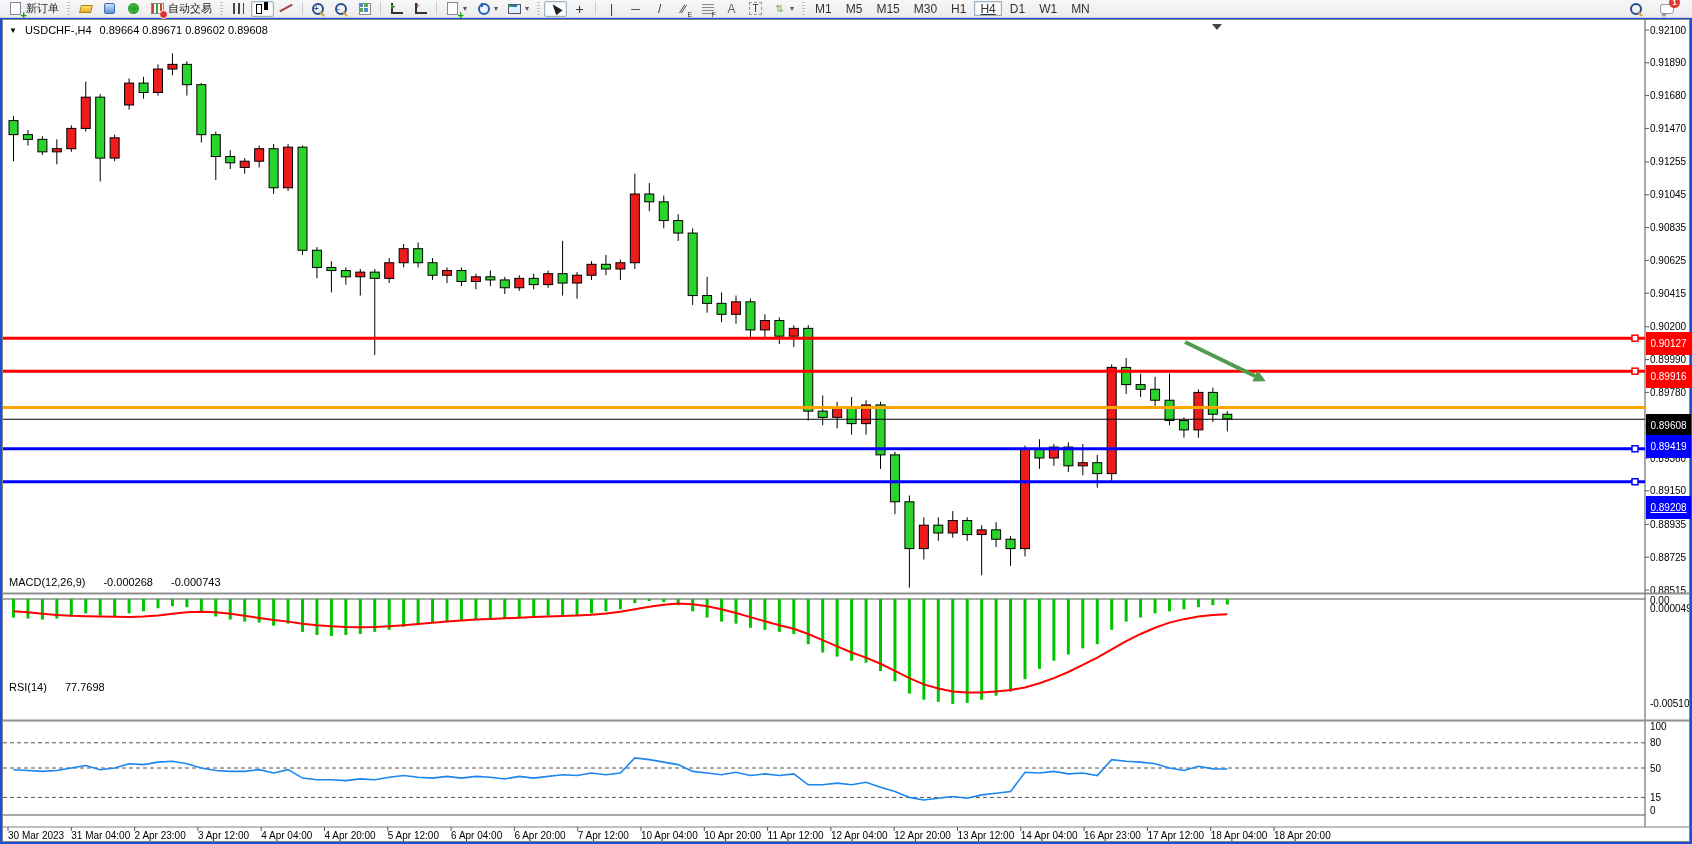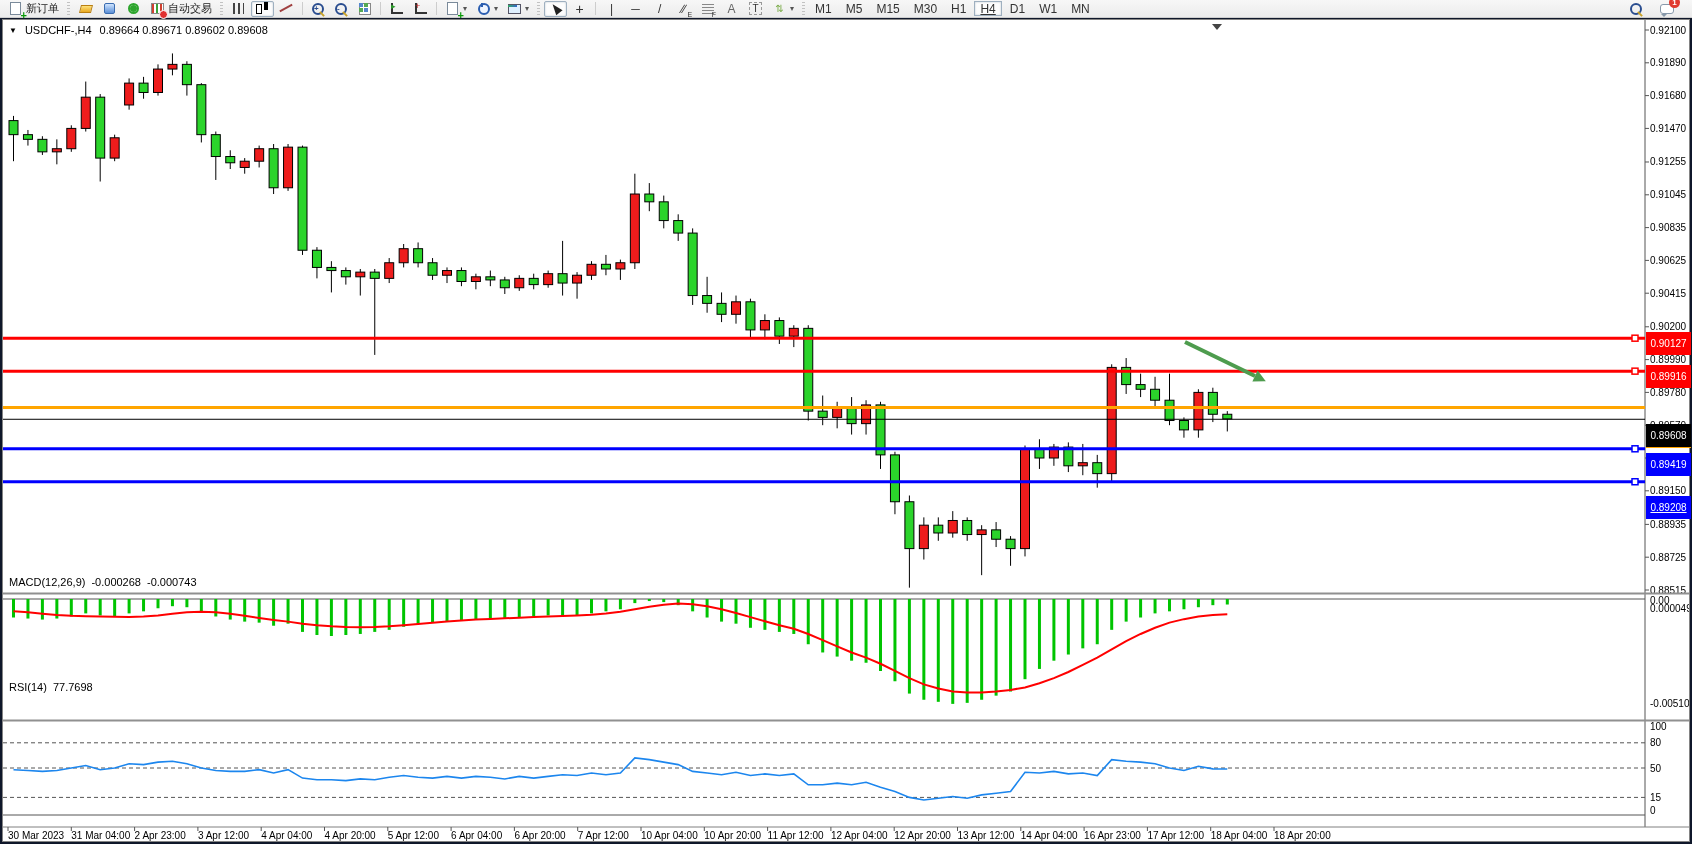--- a/index.html
+++ b/index.html
@@ -1,17 +1,17 @@
 <!DOCTYPE html>
 <html><head>
 <meta charset="utf-8">
 <style>
   * { box-sizing: border-box; margin: 0; padding: 0; }
   body { font-family: "Liberation Sans", sans-serif; background:#e8e8e8; }
-  .app { position:relative; width:1692px; height:844px; background:#0f172a; overflow:hidden; }
+  .app { position:relative; width:1692px; height:844px; background:#1d4ed8; overflow:hidden; }
 
   
   .toolbar { position:absolute; top:0; left:0; right:0; height:18px; background:linear-gradient(#f7f7f7,#ececec);
              border-bottom:1px solid #cfcfcf; display:flex; align-items:center; padding:0 4px; gap:1px; font-size:11px; color:#222; }
   .tbtn { height:16px; display:inline-flex; align-items:center; gap:3px; padding:0 3px; border:1px solid transparent; border-radius:2px; cursor:default; }
   .tbtn.pressed { background:#fdfdfd; border-color:#9fb0c0; box-shadow:inset 0 0 2px #b9c4ce; }
   .grip { width:3px; height:13px; margin:0 3px; background:repeating-linear-gradient(#c2c2c2 0 1px, transparent 1px 3px); }
   .tsep { width:1px; height:13px; background:#cdcdcd; margin:0 3px; }
   .dd { font-size:8px; color:#555; font-style:normal; }
   .icon { position:relative; display:inline-flex; width:15px; height:15px; align-items:center; justify-content:center; flex:none; }
@@ -55,21 +55,21 @@
            font-size:8px; display:flex; align-items:center; justify-content:center; padding:0 2px; font-weight:bold; }
   .tf { font-size:12px; color:#333; height:15px; padding:0 5px; border:1px solid transparent; background:transparent; display:inline-flex; align-items:center; cursor:default; }
   .tf.active { background:#fdfdfd; border-color:#9fb0c0; box-shadow:inset 0 0 2px #b9c4ce;text-decoration:underline; }
   .right-tools { margin-left:auto; display:flex; align-items:center; gap:8px; padding-right:10px; }
 
   
   .chart-window { position:absolute; top:19px; left:2px; width:1688px; height:823px; background:#fff; border:1px solid #848484; }
   .chart-window svg { position:absolute; left:0; top:0; }
   .chart-title { position:absolute; left:6px; top:4px; font-size:11px; color:#000; display:flex; gap:8px; align-items:center; z-index:5; }
   .chart-title .tri { font-size:8px; color:#000; }
-  .pane-label { position:absolute; left:6px; font-size:11px; color:#000; z-index:5; display:flex; gap:6px; }
+  .pane-label { position:absolute; left:6px; font-size:11px; color:#000; z-index:5; display:flex; gap:18px; }
   .pane-label.macd { top:556px; }
   .pane-label.rsi { top:661px; }
   .price-badge { position:absolute; left:1643px; width:45px; height:23px; font-size:10px; display:flex; align-items:center;
                  justify-content:center; z-index:6; letter-spacing:0; }
 </style>
 </head>
 <body>
 
 <div class="app">
 
@@ -627,18 +627,18 @@
         <text x="1144.3999999999999" y="819" font-size="10" fill="#000">17 Apr 12:00</text>
         <line x1="1207.7" y1="807" x2="1207.7" y2="811" stroke="#555"></line>
         <text x="1207.7" y="819" font-size="10" fill="#000">18 Apr 04:00</text>
         <line x1="1271" y1="807" x2="1271" y2="811" stroke="#555"></line>
         <text x="1271" y="819" font-size="10" fill="#000">18 Apr 20:00</text>
       </svg>
     <div id="badges">
         <div class="price-badge" style="top: 311.695px; background: rgb(255, 0, 0); color: rgb(255, 255, 255);">0.90127</div>
         <div class="price-badge" style="top: 344.655px; background: rgb(255, 0, 0); color: rgb(255, 255, 255);">0.89916</div>
         <div class="price-badge" style="top: 380.895px; background: rgb(255, 165, 0); color: rgb(139, 26, 0); margin-top: 24px;">0.89684</div>
-        <div class="price-badge" style="top: 404px; background: rgb(0, 0, 0); color: rgb(255, 255, 255);">0.89608</div>
-        <div class="price-badge" style="top: 433px; background: rgb(0, 0, 255); color: rgb(255, 255, 255);">0.89419</div>
+        <div class="price-badge" style="top: 394px; background: rgb(0, 0, 0); color: rgb(255, 255, 255);">0.89608</div>
+        <div class="price-badge" style="top: 415px; background: rgb(0, 0, 255); color: rgb(255, 255, 255);">0.89419</div>
         <div class="price-badge" style="top: 476px; background: rgb(0, 0, 255); color: rgb(255, 255, 255); text-decoration: underline;">0.89208</div>
       </div>
   </div>
 </div>
 
 </body></html>

